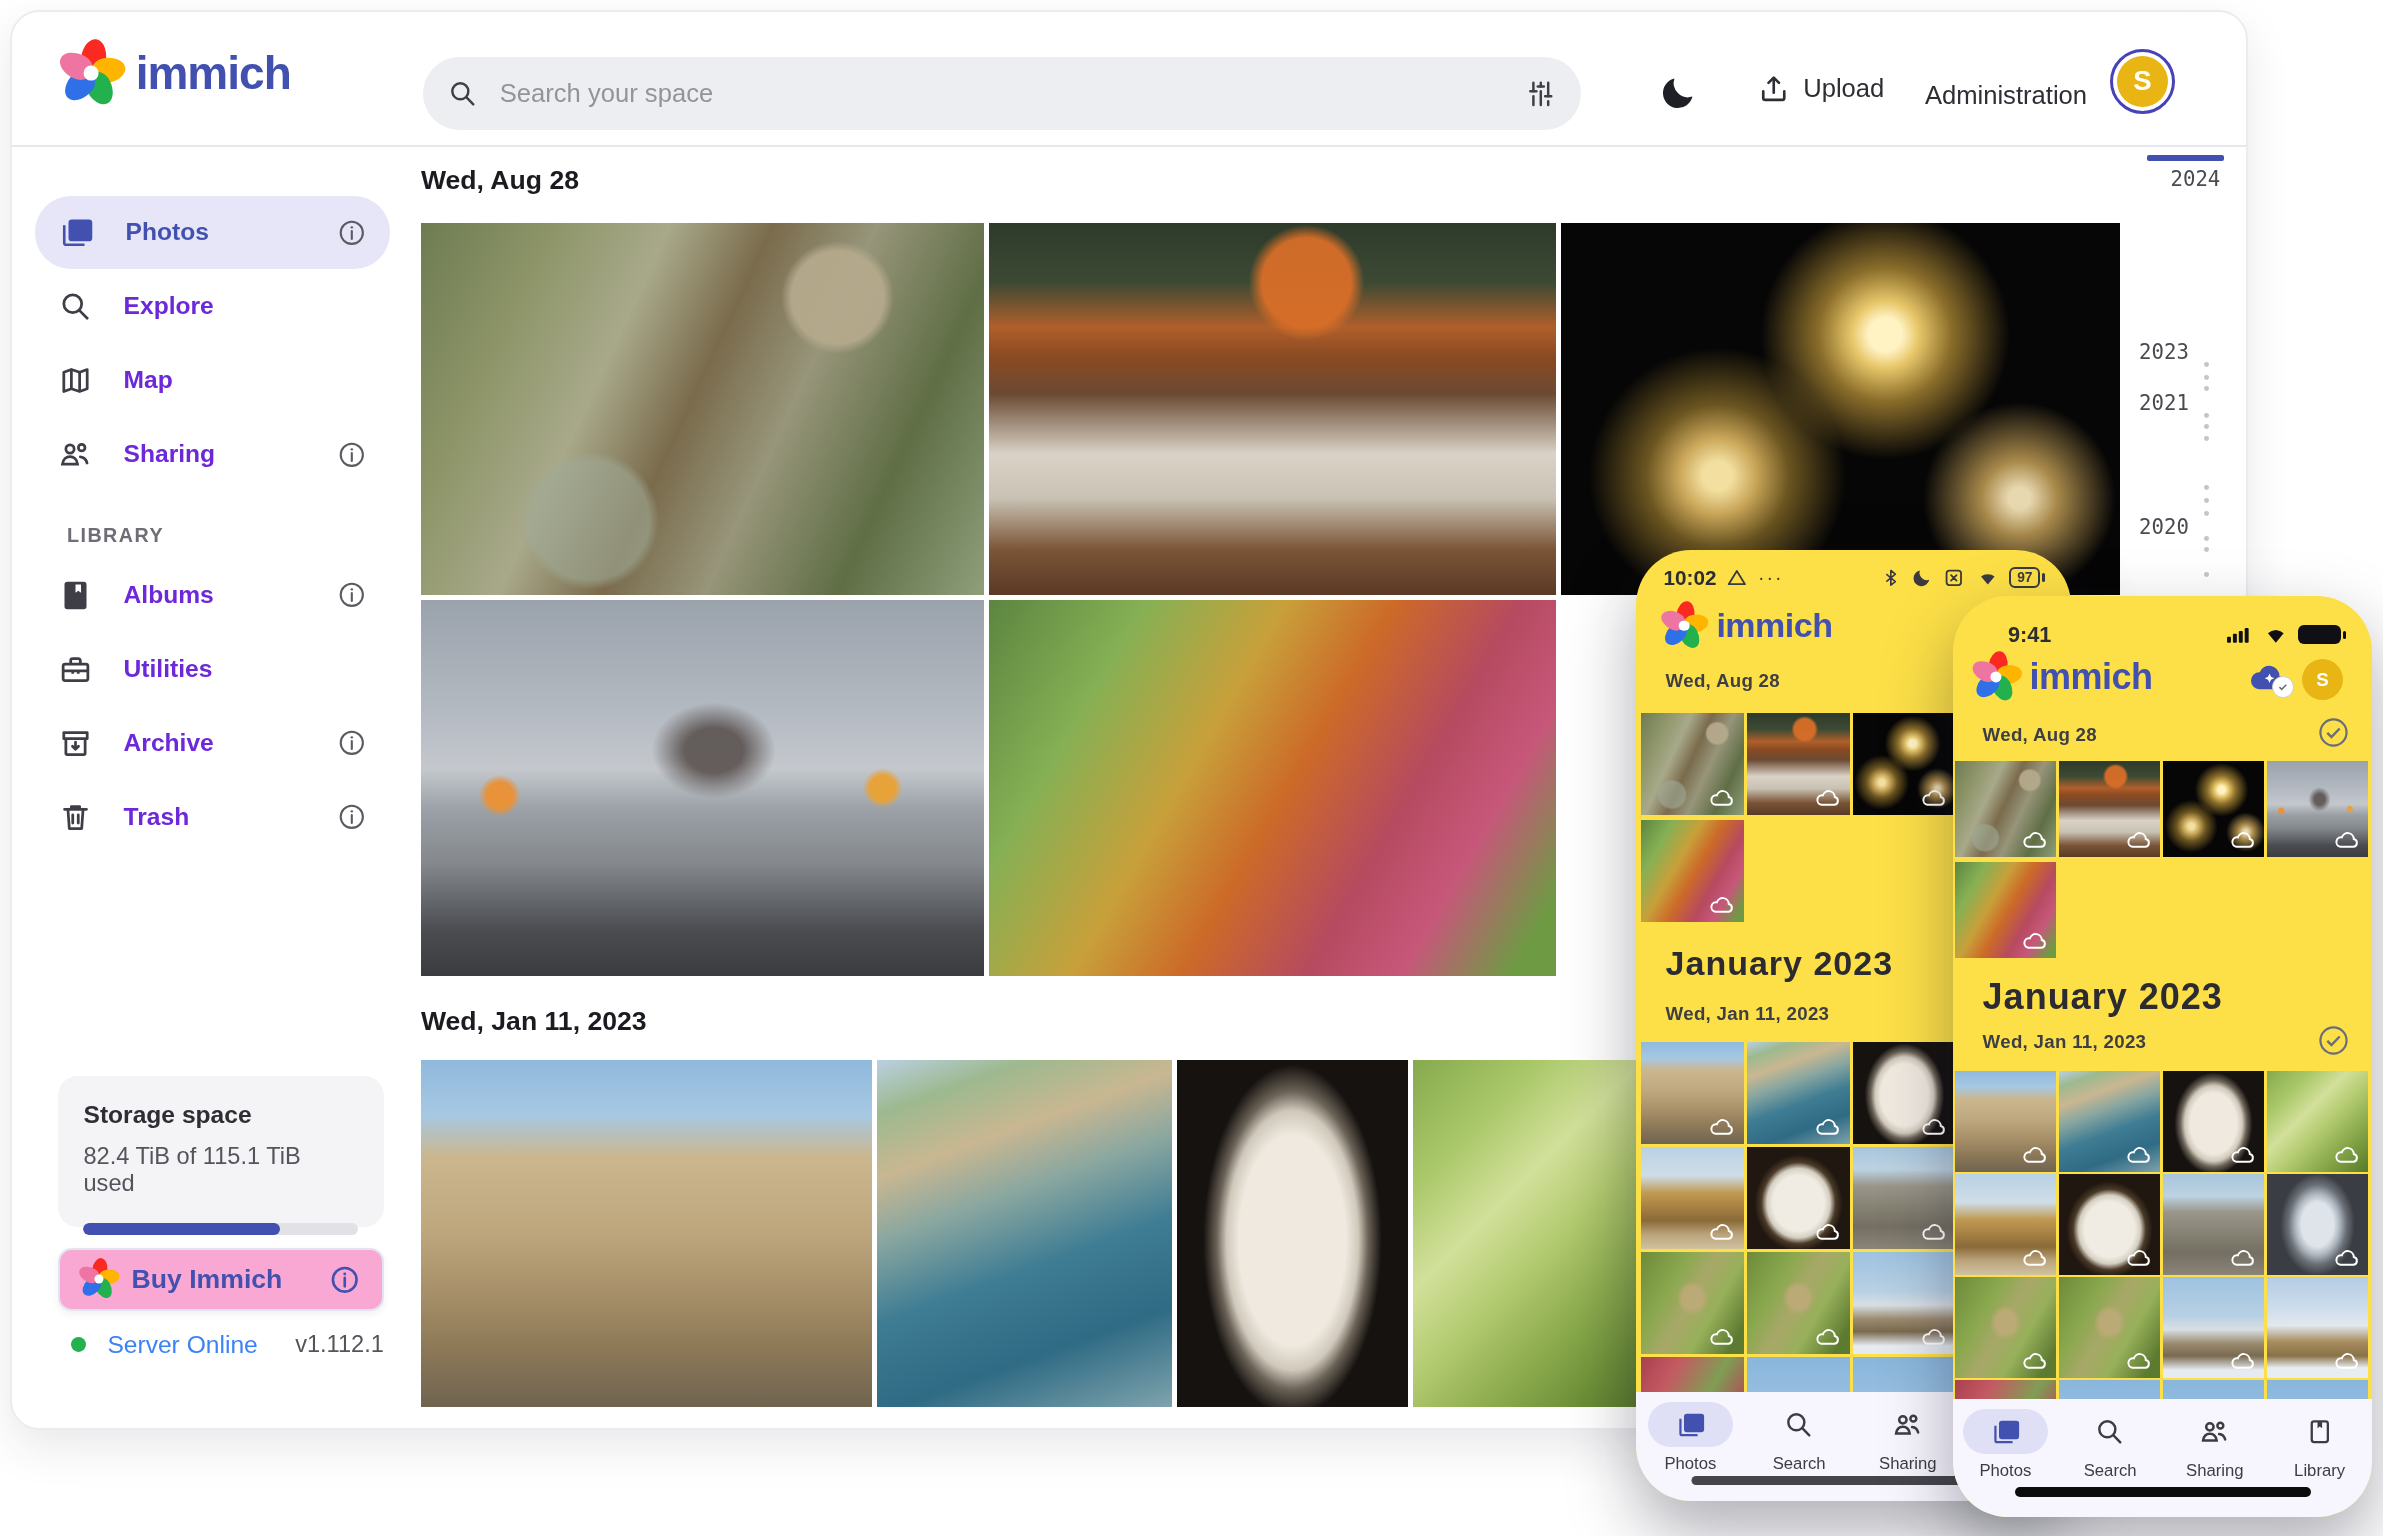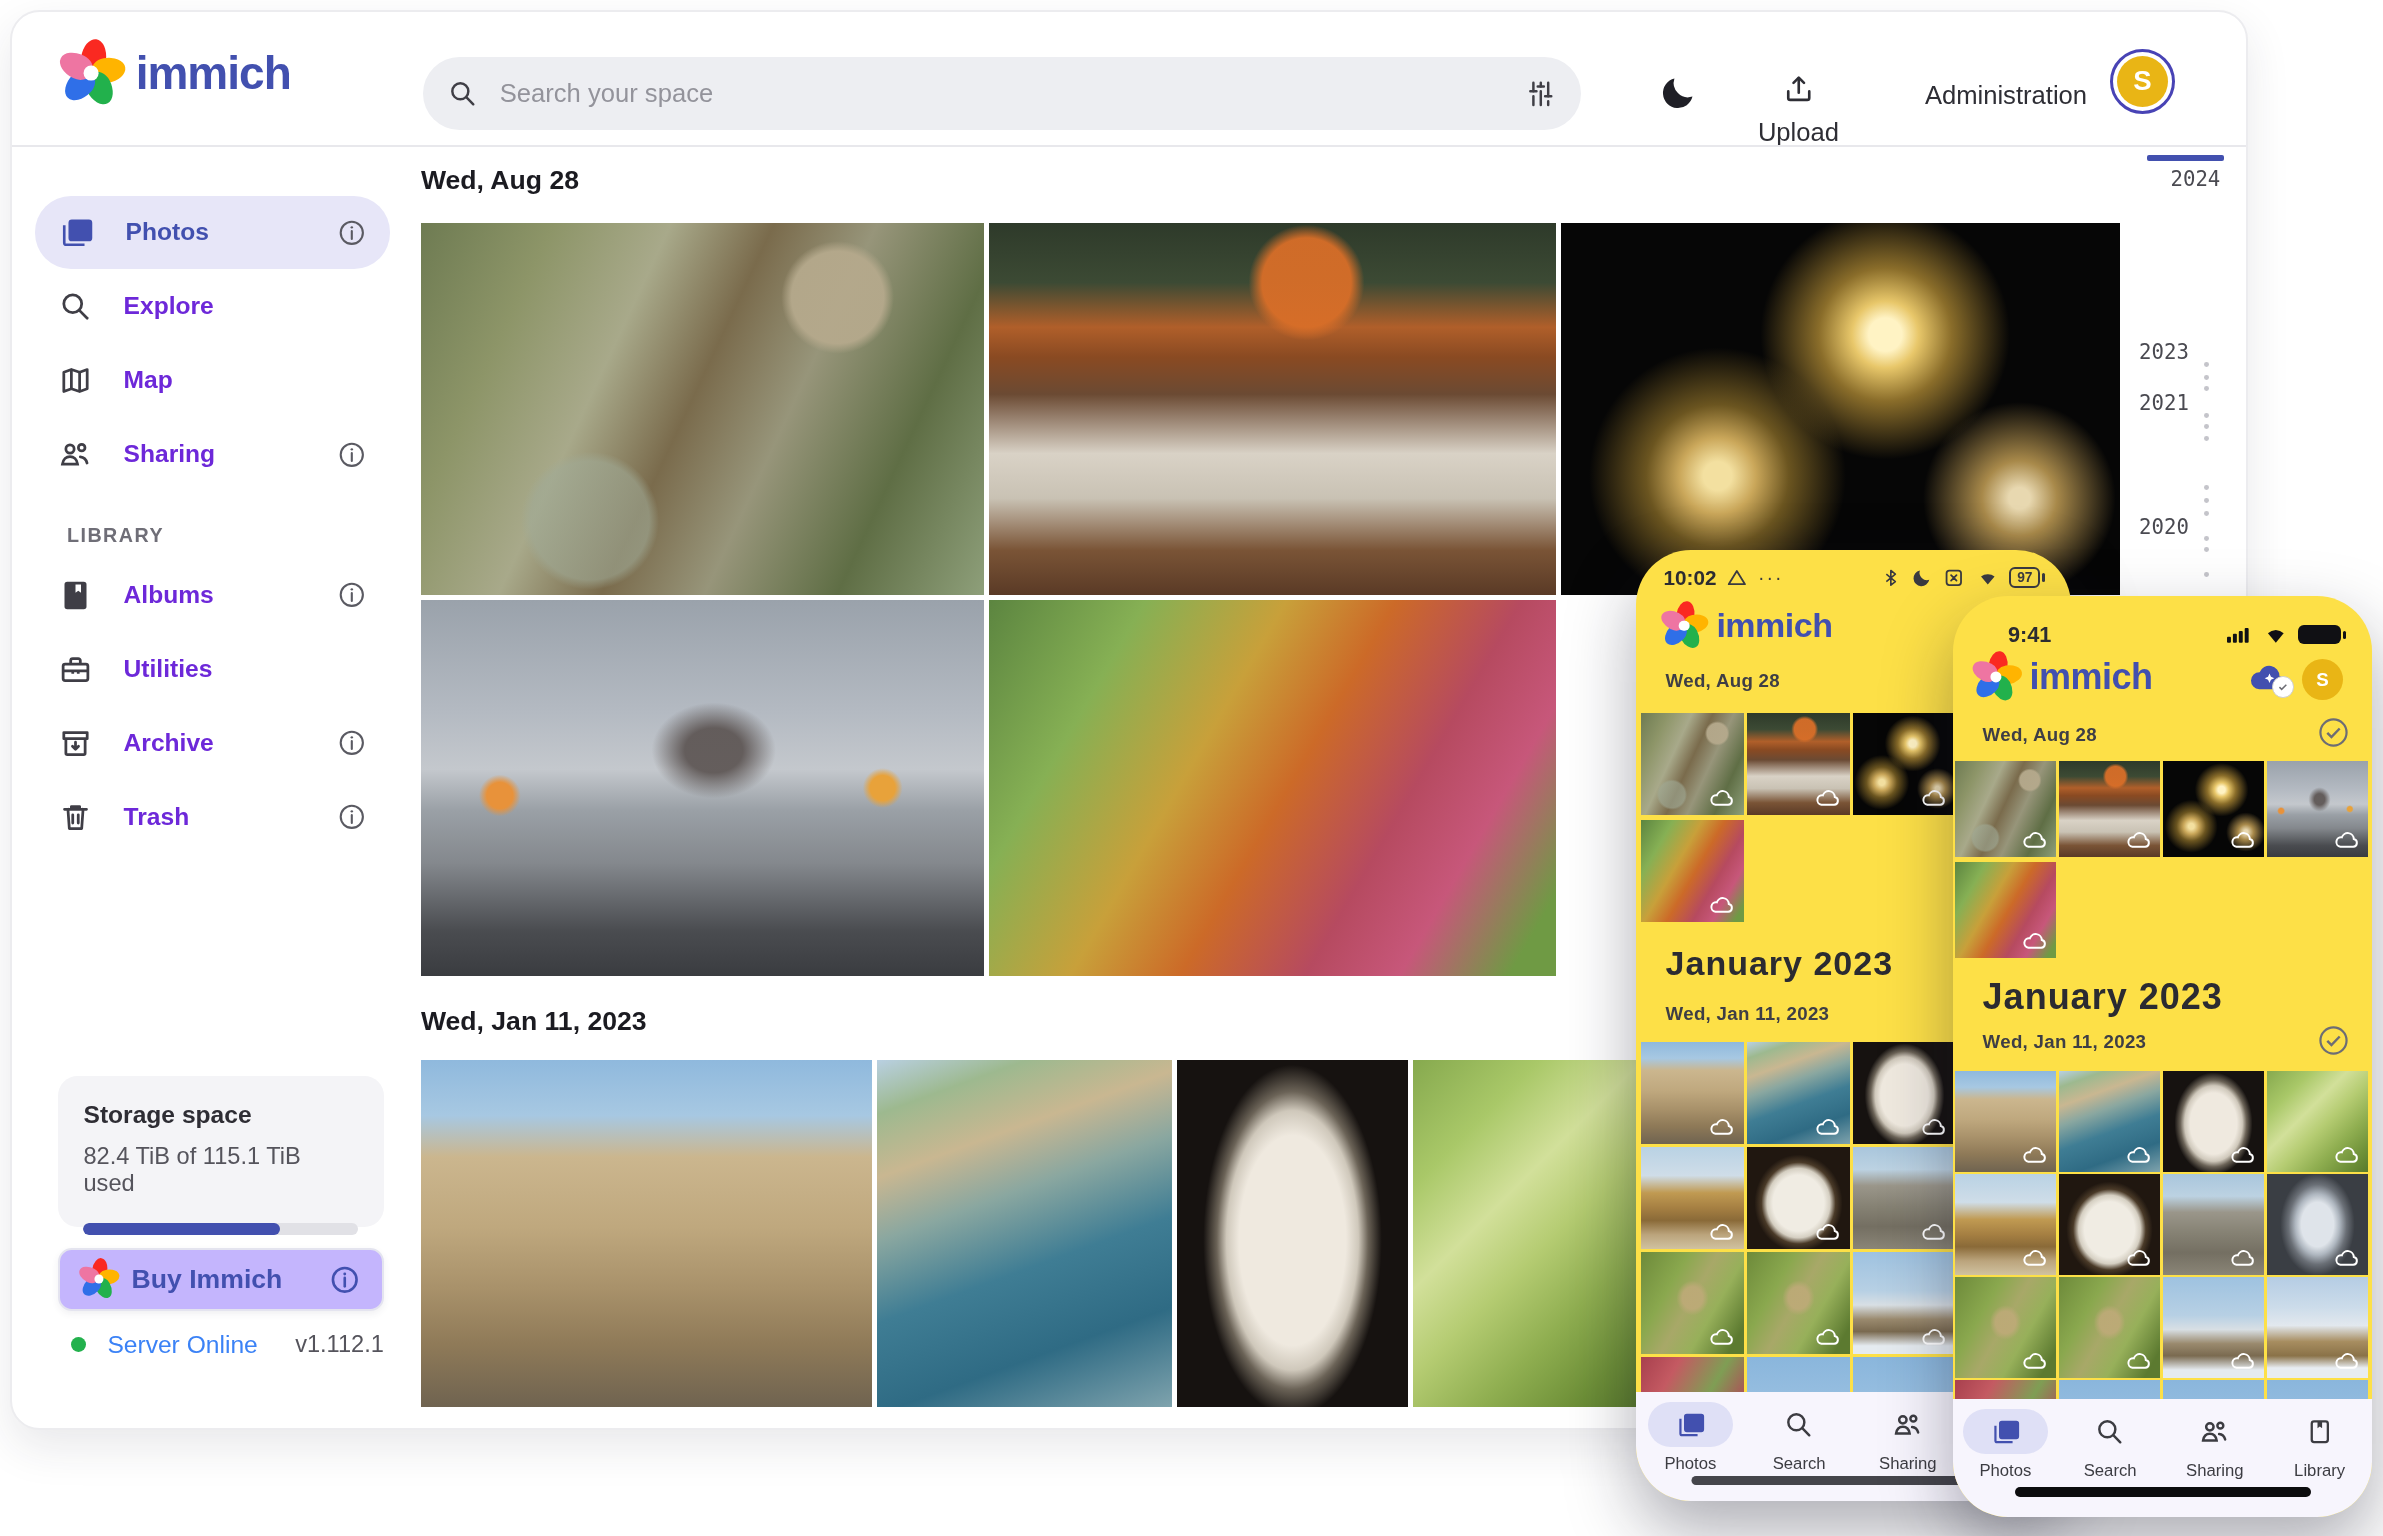--- a/index.html
+++ b/index.html
@@ -24,42 +24,42 @@
   .flower i:nth-child(3){background:#22b14c;transform:rotate(152deg)}
   .flower i:nth-child(4){background:#2f6fe8;transform:rotate(224deg)}
   .flower i:nth-child(5){background:#ee75a2;transform:rotate(296deg)}
   .flower b{position:absolute;left:50%;top:50%;width:26%;height:26%;background:#fff;border-radius:50%;transform:translate(-50%,-50%);}
 
   .searchbar{position:absolute;left:411px;top:45px;width:1158px;height:73px;background:#edeef2;
              border-radius:39px;display:flex;align-items:center;padding:0 25.6px;box-sizing:border-box;gap:21.7px;}
   .searchbar .ph{flex:1;font-size:25.6px;color:#93939b;}
   .moon{position:absolute;left:1647px;top:61px;}
   .upload{position:absolute;left:1746px;top:61px;display:flex;align-items:center;gap:13.8px;
-          font-size:25.6px;color:#2e2e35;font-weight:500;flex-direction:column;}
+          font-size:25.6px;color:#2e2e35;font-weight:500;}
   .adminlbl{position:absolute;left:1913px;top:69px;font-size:25.6px;color:#2e2e35;font-weight:500;}
   .avatar{position:absolute;left:2098px;top:37px;width:65px;height:65px;border-radius:50%;
           border:3.9px solid #4843b5;box-sizing:border-box;background:#fff;display:flex;align-items:center;justify-content:center;}
   .avatar>span{width:51px;height:51px;border-radius:50%;background:#e9b515;color:#fff;font-weight:bold;
           font-size:27.6px;display:flex;align-items:center;justify-content:center;}
   .topbar-divider{position:absolute;left:0;right:0;top:133px;height:2px;background:#e8e8ec;}
 
   
   .sidebar{position:absolute;left:0;top:135px;width:386px;bottom:0;padding-top:49px;box-sizing:border-box;}
   .side-item{height:73px;margin:0 7.9px 1px 23.6px;padding:0 23.6px;border-radius:36px;display:flex;align-items:center;gap:31.5px;
              font-size:24.6px;font-weight:600;color:#6d28d9;}
   .side-item .inf{margin-left:auto}
   .side-item.active{background:#e7e6f8;color:#4250af;}
   .side-heading{margin:33px 0 11.8px 55px;font-size:19.7px;letter-spacing:1.5px;color:#6f6e77;font-weight:600;}
   .storage-card{position:absolute;left:46px;top:929px;width:326px;height:151px;background:#f4f4f7;border-radius:19.7px;
                 padding:25.6px 25.6px;box-sizing:border-box;}
   .storage-card .t{font-size:24.6px;font-weight:bold;color:#2e2d34;}
   .storage-card .u{font-size:23.6px;color:#55545c;margin-top:13.8px;}
   .bar{margin-top:25.6px;height:11.8px;border-radius:5.9px;background:#e1e1e6;overflow:hidden;}
   .bar>i{display:block;height:100%;border-radius:5.9px;background:#4250af;}
-  .buy-btn{position:absolute;left:46px;top:1101px;width:326px;height:63px;background:#c4b5fd;border:2px solid #e4e4ef;
+  .buy-btn{position:absolute;left:46px;top:1101px;width:326px;height:63px;background:#f9a8d4;border:2px solid #e4e4ef;
            border-radius:13.8px;box-shadow:0 3px 7.9px rgba(60,60,90,.08);display:flex;align-items:center;gap:15px;
            padding:0 21.7px;box-sizing:border-box;}
   .buy-btn .lbl{font-size:26.6px;font-weight:bold;color:#4250af;}
   .buy-btn .inf{margin-left:auto}
   .server-row{position:absolute;left:59px;top:1184px;width:313px;display:flex;align-items:center;gap:21.7px;}
   .server-dot{width:14.8px;height:14.8px;border-radius:50%;background:#23b14d;}
   .server-lbl{font-size:24.6px;color:#3b82f6;}
   .server-ver{margin-left:auto;font-size:23.6px;color:#55545c;}
 
   

